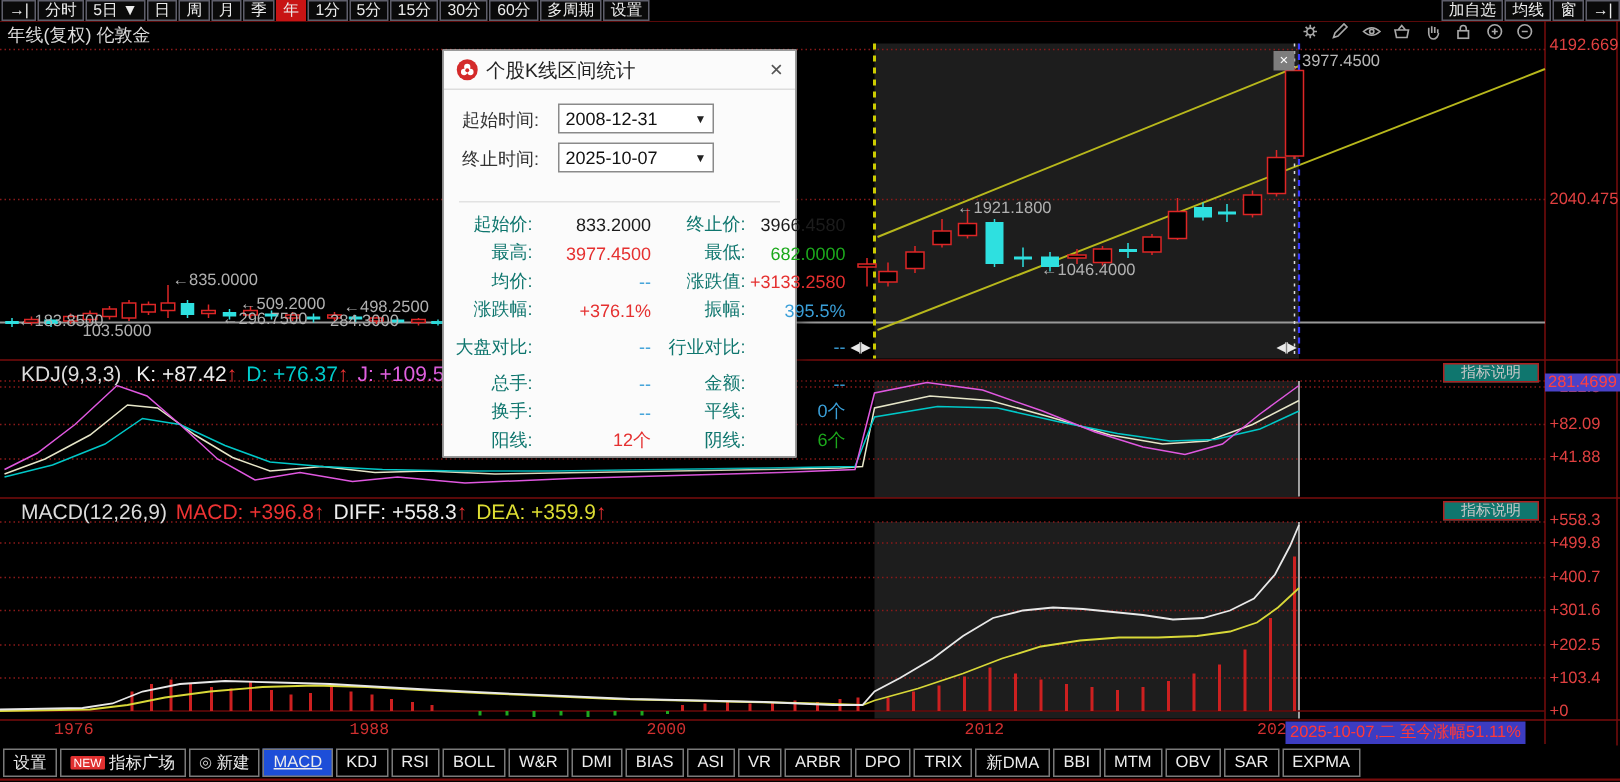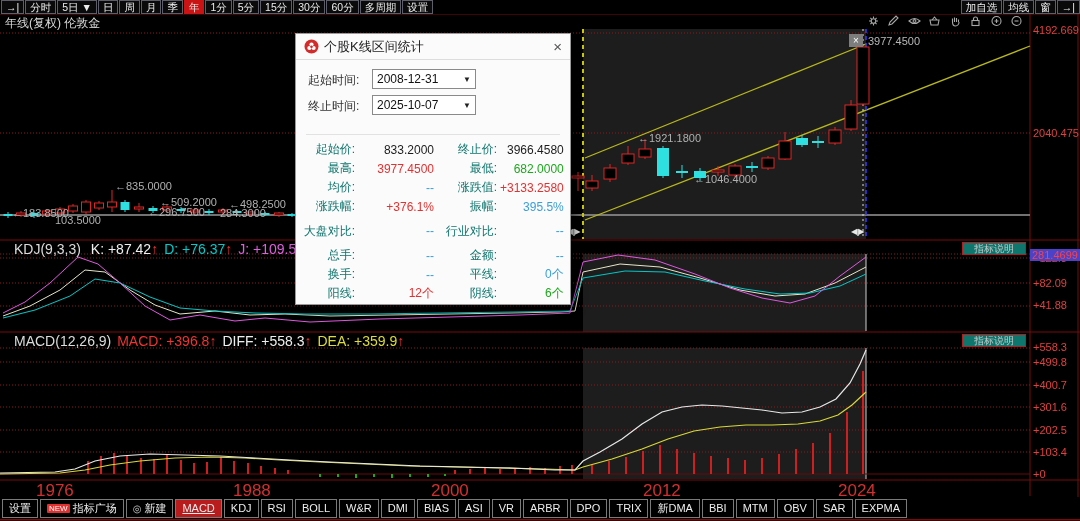--- a/index.html
+++ b/index.html
@@ -23,37 +23,37 @@
   
   .axlabel{position:absolute;left:1033px;color:#e04040;font-size:11px;z-index:3;white-space:nowrap;}
   .axbadge{position:absolute;left:1030px;background:#4a42c8;color:#ff4040;font-size:11px;
            padding:0 2px;z-index:4;white-space:nowrap;margin-top:40px;}
   
   .ind-header{position:absolute;left:14px;font-size:14px;color:#dcdcdc;z-index:3;white-space:nowrap;}
   .ind-header .up{color:#ee3333;}
   .ind-btn{position:absolute;left:962px;width:64px;height:13px;border:1px solid #b02020;
            color:#c8c8c8;font-size:10px;text-align:center;line-height:12px;background:#0f766e;z-index:3;}
   
-  .year{position:absolute;top:481px;color:#d03030;font-size:17px;z-index:2;}
+  .year{position:absolute;top:481px;color:#d03030;font-size:11px;z-index:2;font-family:Liberation Mono, monospace;}
   .badge-bottom{position:absolute;left:857px;top:481px;height:15px;background:#3c3cc2;
                 color:#ff3838;font-size:11px;line-height:15px;padding:0 3px;z-index:4;white-space:nowrap;}
   .tabbar{position:absolute;top:497px;left:0;width:1080px;height:22px;display:flex;gap:2px;
           padding:1px 2px;align-items:center;z-index:5;background:#000;}
   .tab{border:1px solid #7a7a7a;color:#ededed;font-size:11px;padding:1px 6px;background:#000;
        white-space:nowrap;display:flex;align-items:center;}
-  .tab.sel{background:#b91c1c;text-decoration:underline;}
+  .tab.sel{background:#1d4ed8;text-decoration:underline;}
   .newtag{background:#e03030;color:#fff;font-size:8px;padding:0 2px;margin-right:3px;border-radius:1px;}
   .newicon{color:#cfcfcf;margin-right:3px;font-size:10px;}
   
   .handle{position:absolute;color:#e8e8e8;font-size:8px;z-index:3;letter-spacing:-1px;}
   .xclose{position:absolute;left:849px;top:34px;width:14px;height:13px;background:#7d7d7d;
           color:#fff;font-size:10px;line-height:13px;text-align:center;z-index:3;}
   .xlabel{position:absolute;left:868px;top:35px;color:#b8b8b8;font-size:11px;z-index:3;}
   
-  .dialog{position:absolute;left:295px;top:33px;width:276px;height:272px;background:#fbfbfb;
+  .dialog{position:absolute;left:295px;top:33px;width:236px;height:272px;background:#fbfbfb;
           border:1px solid #9a9a9a;box-shadow:3px 4px 10px rgba(0,0,0,.55);z-index:10;
           font-size:12px;color:#333;}
   .dlg-title{height:26px;border-bottom:1px solid #ddd;display:flex;align-items:center;
              padding:0 8px;font-size:13px;color:#222;}
   .dlg-logo{width:15px;height:15px;margin-right:5px;}
   .dlg-close{margin-left:auto;font-size:15px;color:#555;cursor:pointer;}
   .dlg-form{position:relative;height:74px;}
   .flabel{position:absolute;left:12px;width:62px;color:#333;}
   .fselect{position:absolute;left:76px;width:104px;height:20px;border:1px solid #8a8a8a;
            background:#fff;display:flex;align-items:center;padding:0 4px;color:#111;}
@@ -325,20 +325,21 @@
     <span id="kdj-vals"><span style="color: rgb(240, 240, 240); margin-left: 6px;">K: +87.42</span><span class="up">↑</span><span style="color: rgb(0, 204, 204); margin-left: 6px;">D: +76.37</span><span class="up">↑</span><span style="color: rgb(224, 96, 224); margin-left: 6px;">J: +109.5</span><span class="up">↑</span></span>
   </div>
   <div class="ind-btn" style="top:242px">指标说明</div>
 
   <div class="ind-header" style="top:333px">
     <span>MACD(12,26,9)</span>
     <span id="macd-vals"><span style="color: rgb(238, 51, 51); margin-left: 2px;">MACD: +396.8</span><span class="up">↑</span><span style="color: rgb(238, 238, 238); margin-left: 6px;">DIFF: +558.3</span><span class="up">↑</span><span style="color: rgb(221, 221, 51); margin-left: 6px;">DEA: +359.9</span><span class="up">↑</span></span>
   </div>
   <div class="ind-btn" style="top:334px">指标说明</div>
 
+  <div class="badge-bottom">2025-10-07,二 至今涨幅51.11%</div>
 
   <div class="tabbar">
     <div class="tab">设置</div>
     <div class="tab">
       <span class="newtag">NEW</span>
       <span>指标广场</span>
     </div>
     <div class="tab">
       <span class="newicon">◎</span>
       <span>新建</span>

